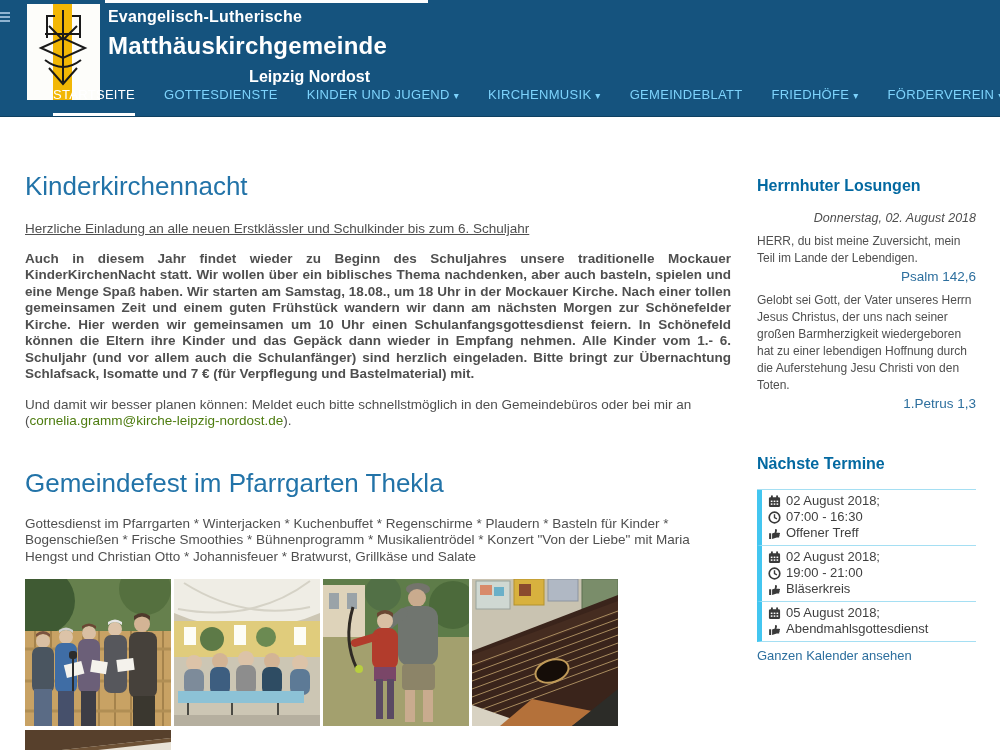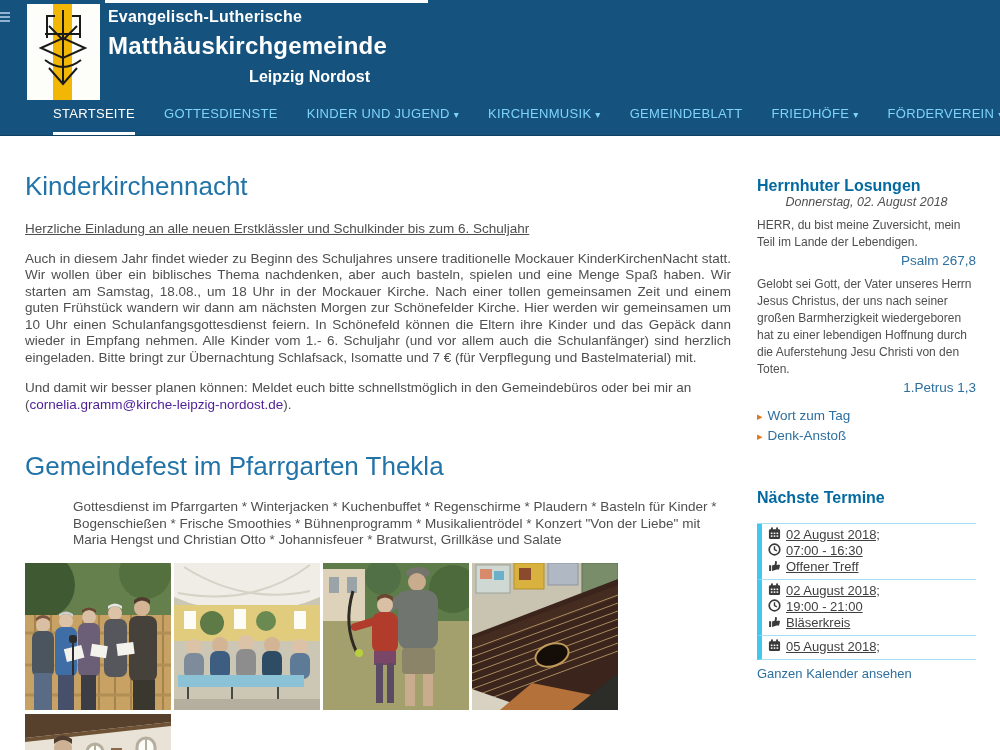--- a/index.html
+++ b/index.html
@@ -1,67 +1,67 @@
 <!DOCTYPE html>
 <html lang="de"><head>
 <meta charset="utf-8">
 <style>
   * { margin:0; padding:0; box-sizing:border-box; }
   html,body { background:#fff; }
   body { font-family:"Liberation Sans", sans-serif; color:#4f4f4f; }
   .page { position:relative; width:1000px; height:750px; overflow:hidden; background:#fff; margin:0 auto; }
 
   
-  .header { position:absolute; left:0; top:0; width:1000px; height:136px; background:#15537e; border-bottom:1px solid #0e4061; }
+  .header { position:absolute; left:0; top:0; width:1000px; height:117px; background:#15537e; border-bottom:1px solid #0e4061; }
   .menu-btn { position:absolute; left:-3px; top:12px; width:14px; height:14px; cursor:pointer; }
   .menu-btn span { display:block; width:13px; height:2px; background:#8fb3d1; margin:0 0 2px 0; }
   .title-topline { position:absolute; left:105px; top:0; width:323px; height:3px; background:#fdfdfd; }
   .logo { position:absolute; left:27px; top:4px; width:73px; height:96px; background:#fdfdfa; overflow:hidden; }
   .logo .stripe { position:absolute; left:26px; top:0; width:19px; height:96px; background:#f2b705; }
   .logo svg { position:absolute; left:0; top:0; }
   .brand { position:absolute; left:108px; top:8px; width:262px; color:#fff; }
   .brand-line1 { font-size:16px; font-weight:bold; letter-spacing:.2px; }
   .brand-line2 { font-size:24px; font-weight:bold; margin-top:6px; letter-spacing:.2px; }
   .brand-line3 { font-size:16px; font-weight:bold; margin-top:8px; text-align:right; }
   .nav { position:absolute; left:53px; bottom:0; height:43px; display:flex; align-items:center; gap:29px;justify-content:center; }
   .nav-link { font-size:13px; letter-spacing:.3px; color:#7dd3fc; text-decoration:none; padding:13px 0 14px 0; cursor:pointer; white-space:nowrap; }
   .nav-link.active { color:#fff; border-bottom:3px solid #fff; padding-bottom:11px; }
   .nav-link .caret { font-size:10px; margin-left:4px; }
 
   
   .main { position:absolute; left:25px; top:133px; width:706px; }
   h1.article-title { color:#2273a8; font-size:26px; font-weight:400; margin-top:38px; }
   .main p { font-size:13.5px; line-height:16.5px; color:#4f4f4f; }
   .p-intro { margin-top:19px;text-decoration:underline; }
-  .p-long { margin-top:13px; text-align:justify; }
+  .p-long { margin-top:13px; text-align:justify;font-weight:bold; }
   .p-contact { margin-top:14px; }
-  a.text-link { color:#4c1d95; text-decoration:none; cursor:pointer; }
+  a.text-link { color:#4d7c0f; text-decoration:none; cursor:pointer; }
   .article2-title { margin-top:30px; }
-  .p-fest { margin-top:17px;margin-left:48px; }
+  .p-fest { margin-top:17px; }
 
   
   .gallery { margin-top:14px; width:598px; }
   .gallery-row { display:flex; gap:3px; }
   .gallery-row + .gallery-row { margin-top:4px; }
   .photo { width:146px; height:147px; overflow:hidden; cursor:pointer; background:#ccc; flex:0 0 auto; }
   .photo svg { display:block; }
 
   
   .sidebar { position:absolute; left:757px; top:133px; width:219px; }
   .sidebar h2 { font-size:16px; font-weight:bold; color:#0369a1; margin-top:44px; }
-  .losung-date { margin-top:0; text-align:center; font-style:italic; font-size:12.5px; color:#4f4f4f; }
+  .losung-date { margin-top:16px; text-align:right; font-style:italic; font-size:12.5px; color:#4f4f4f; }
   .verse { margin-top:8px; font-size:12px; line-height:17px; color:#4f4f4f; }
   .verse-ref { display:block; text-align:right; font-size:13.5px; margin-top:2px; color:#2d6f9e; text-decoration:none; cursor:pointer; }
   .arrow-links { margin-top:12px; }
   .arrow-link { display:block; font-size:13.5px; line-height:17px; color:#2d6f9e; text-decoration:none; cursor:pointer; margin-top:2px; }
   .arrow-link .tri { color:#e07818; font-size:11px; margin-right:5px; }
   .termine-title { margin-top:30px; }
   .events { margin-top:16px; border-top:1px solid #a5dff3; }
   .event { border-left:5px solid #43c6f0; border-bottom:1px solid #a5dff3; padding:3px 0 4px 6px; }
-  .event-row { display:flex; align-items:flex-start; font-size:13px; line-height:16px; color:#3f3f3f;text-decoration:underline; }
+  .event-row { display:flex; align-items:center; font-size:13px; line-height:16px; color:#3f3f3f; }
   .event-row svg { margin-right:5px; flex:0 0 auto; }
   .calendar-footer { display:inline-block; margin-top:6px; font-size:13px; color:#2d6f9e; text-decoration:none; cursor:pointer; }
 </style>
 </head>
 <body>
 
 <div class="page">
 
   <header class="header">
     <div class="menu-btn">
@@ -264,27 +264,23 @@
           </svg>
         </div>
       </div>
     </div>
   </main>
 
   <aside class="sidebar">
     <h2>Herrnhuter Losungen</h2>
     <div class="losung-date">Donnerstag, 02. August 2018</div>
     <p class="verse">HERR, du bist meine Zuversicht, mein Teil im Lande der Lebendigen.</p>
-    <a class="verse-ref">Psalm 267,8</a>
+    <a class="verse-ref">Psalm 142,6</a>
     <p class="verse">Gelobt sei Gott, der Vater unseres Herrn Jesus Christus, der uns nach seiner großen Barmherzigkeit wiedergeboren hat zu einer lebendigen Hoffnung durch die Auferstehung Jesu Christi von den Toten.</p>
     <a class="verse-ref">1.Petrus 1,3</a>
-    <div class="arrow-links">
-      <a class="arrow-link"><span class="tri">▸</span><span>Wort zum Tag</span></a>
-      <a class="arrow-link"><span class="tri">▸</span><span>Denk-Anstoß</span></a>
-    </div>
 
     <h2 class="termine-title">Nächste Termine</h2>
     <div class="events">
 
       <div class="event">
         <div class="event-row">
           <svg width="13" height="13" viewBox="0 0 14 14">
               <rect x="1" y="2.5" width="12" height="10.5" rx="1.5" fill="#3a3a3a"></rect>
               <rect x="3.2" y="0.5" width="2" height="3.5" fill="#3a3a3a"></rect>
               <rect x="8.8" y="0.5" width="2" height="3.5" fill="#3a3a3a"></rect>
@@ -356,19 +352,25 @@
                 <rect x="3" y="6" width="1.8" height="1.6"></rect>
                 <rect x="6.1" y="6" width="1.8" height="1.6"></rect>
                 <rect x="9.2" y="6" width="1.8" height="1.6"></rect>
                 <rect x="3" y="9" width="1.8" height="1.6"></rect>
                 <rect x="6.1" y="9" width="1.8" height="1.6"></rect>
                 <rect x="9.2" y="9" width="1.8" height="1.6"></rect>
               </g>
             </svg>
           <span>05 August 2018;</span>
         </div>
+        <div class="event-row">
+          <svg width="13" height="13" viewBox="0 0 14 14">
+              <path fill="#3a3a3a" d="M1.2 6.8h2.2v6H1.2zM4.4 12.8V7l2.9-1.1.4-3.5c1.7-.7 2.3.6 1.8 2.1l-.5 1.6h3c1.3 0 1.3 1.8.1 2 .9.3.7 1.6-.2 1.8.7.5.3 1.5-.5 1.5h-2z"></path>
+            </svg>
+          <span>Abendmahlsgottesdienst</span>
+        </div>
       </div>
     </div>
 
     <a class="calendar-footer">Ganzen Kalender ansehen</a>
   </aside>
 
 </div>
 
 </body></html>

